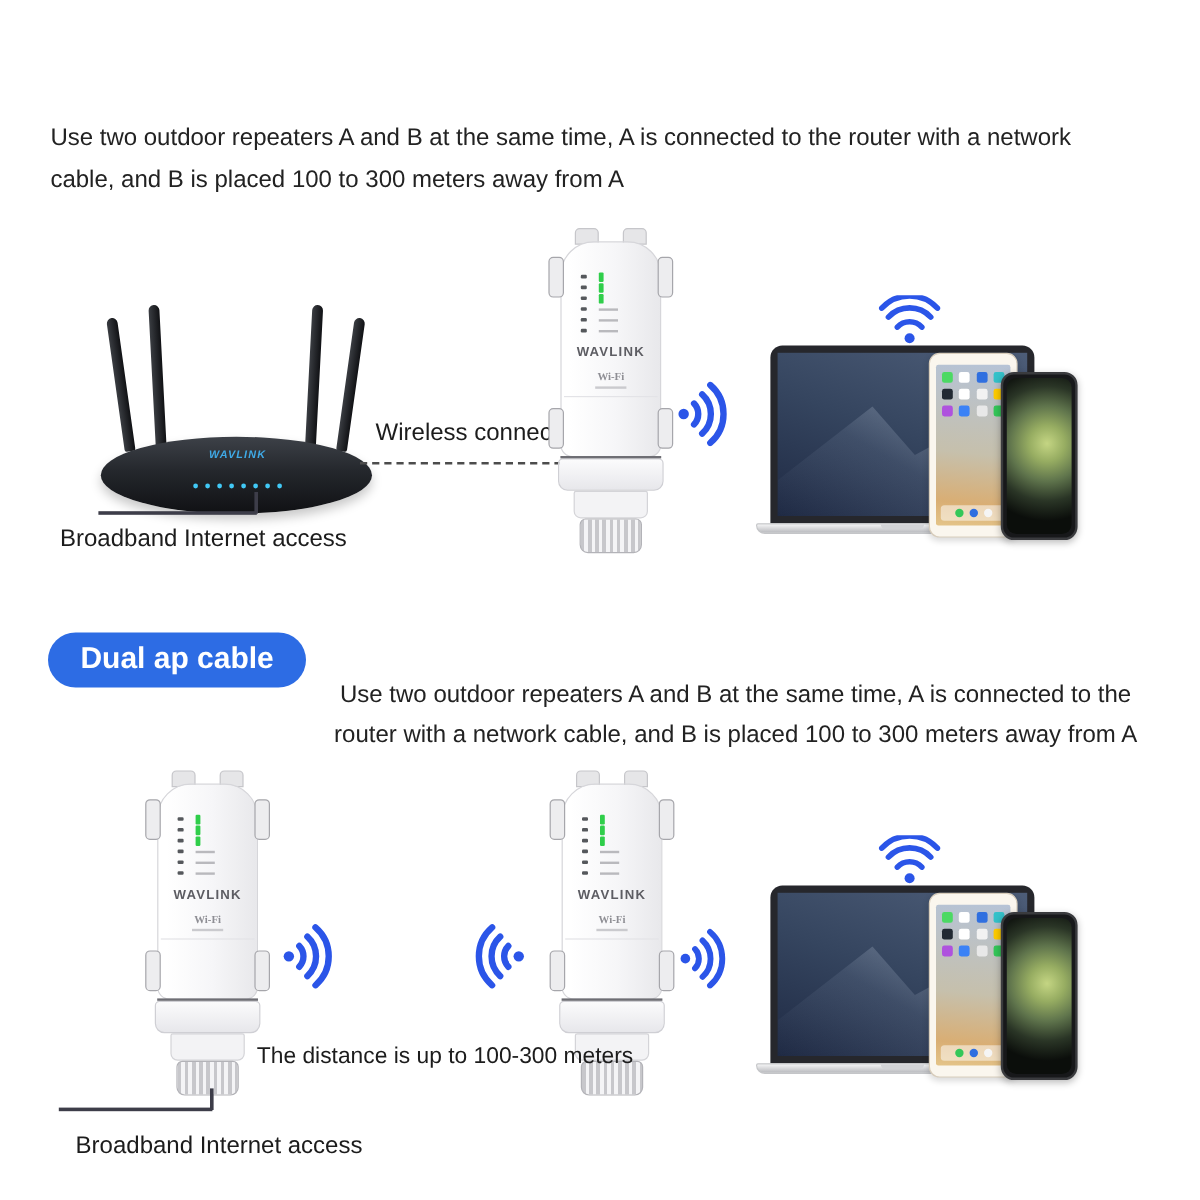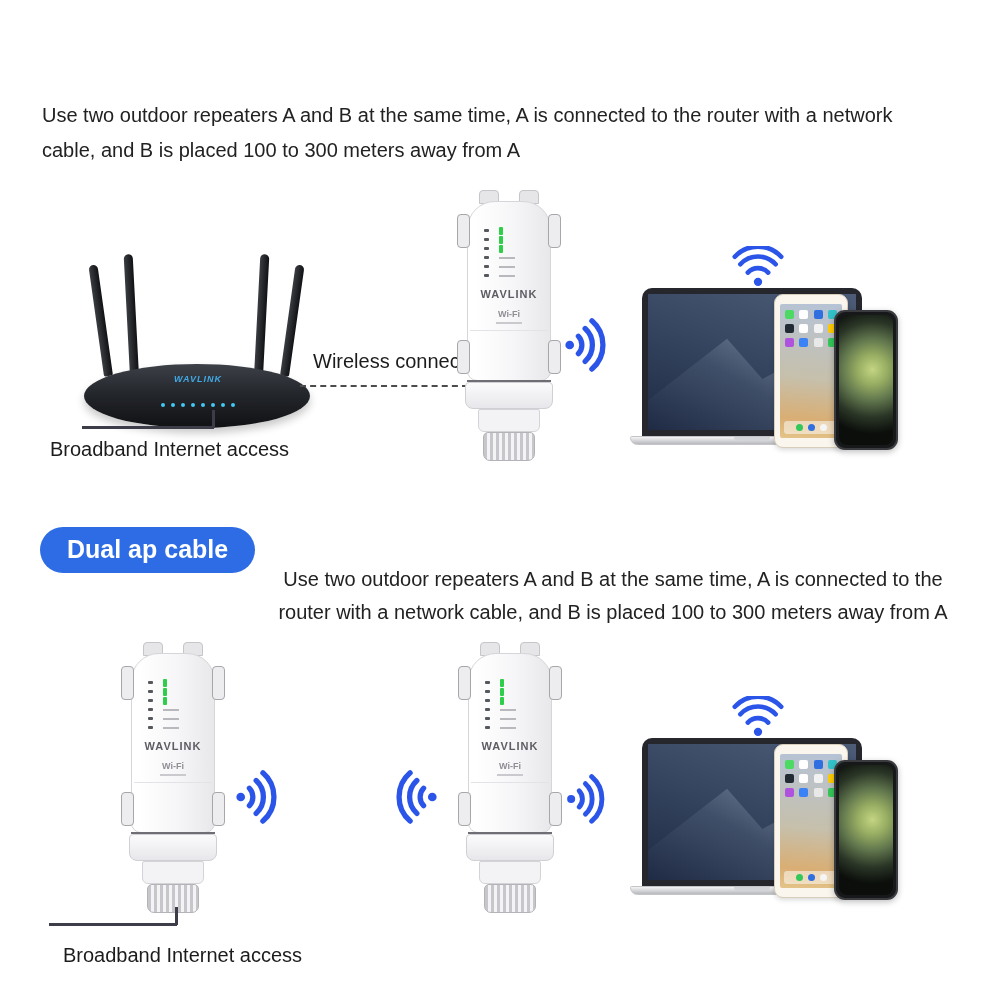--- a/index.html
+++ b/index.html
@@ -42,21 +42,21 @@
            background:linear-gradient(90deg,#ffffff 8%, #f6f6f8 55%, #e8e8eb);
            border:1px solid #d6d6da; border-radius:28px 28px 10px 10px; }
   .leds { position:absolute; left:30px; top:36px; z-index:3; }
   .leds .row { display:flex; align-items:center; height:9px; }
   .leds .d { width:5px; height:3px; background:#55585c; border-radius:1px; }
   .leds .g { width:4px; height:8px; background:#2fce4a; border-radius:1px; margin-left:10px; }
   .leds .lbl { width:16px; height:2px; background:#b9b9bd; margin-left:10px; }
   .rbrand { position:absolute; top:98px; width:100%; text-align:center; z-index:3;
             font-size:11px; font-weight:bold; letter-spacing:1px; color:#5d5d63; }
   .rwifi { position:absolute; top:119px; width:100%; text-align:center; z-index:3;
-           font-size:9px; font-weight:bold; color:#8e8e94; }
+           font-size:9px; font-weight:bold; color:#8e8e94;font-family:Liberation Serif, serif; }
   .rwifisub { position:absolute; top:132px; left:42px; width:26px; height:2px; background:#cacace; z-index:3; }
   .rseamline { position:absolute; left:16px; top:140px; width:78px; height:1px; background:#e3e3e7; z-index:3; }
   .seam { position:absolute; left:13px; top:190px; width:84px; height:2px; background:#6e6e74; z-index:2; }
   .collar { position:absolute; left:11px; top:192px; width:88px; height:27px;
             background:linear-gradient(#fbfbfc,#e7e7eb); border:1px solid #cfcfd4; border-radius:4px 4px 8px 8px; }
   .neck { position:absolute; left:24px; top:219px; width:62px; height:23px;
           background:#f3f3f5; border:1px solid #d4d4d8; border-radius:2px 2px 6px 6px; }
   .capr { position:absolute; left:29px; top:242px; width:52px; height:29px;
           background:repeating-linear-gradient(90deg,#c7c7cb 0 3px,#f4f4f6 3px 6px);
           border:1px solid #b3b3b8; border-radius:5px 5px 7px 7px; }
@@ -389,19 +389,20 @@
             <i></i>
             <i></i>
           </div>
       </div>
     </div>
     <div class="iphone">
       <div class="iphone-screen"></div>
     </div>
   </div>
 
+  <div class="label" style="left:214px; top:870px; font-size:19px;">The distance is up to 100-300 meters</div>
 
   <div class="line" style="left:175px; top:907px; width:2.5px; height:18px;"></div>
   <div class="line" style="left:49px; top:923px; width:128px; height:2.5px;"></div>
   <div class="label" style="left:63px; top:944px;">Broadband Internet access</div>
 
 
 </div>
 
 </body></html>

